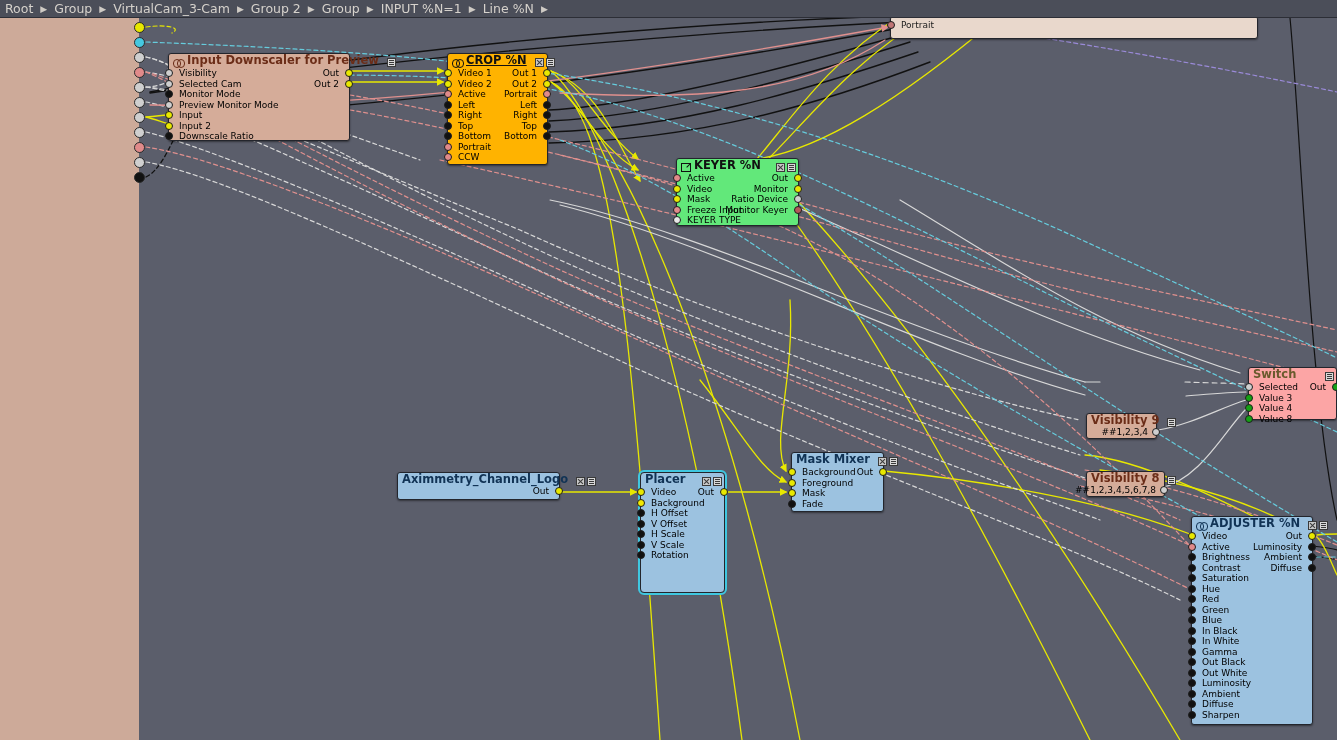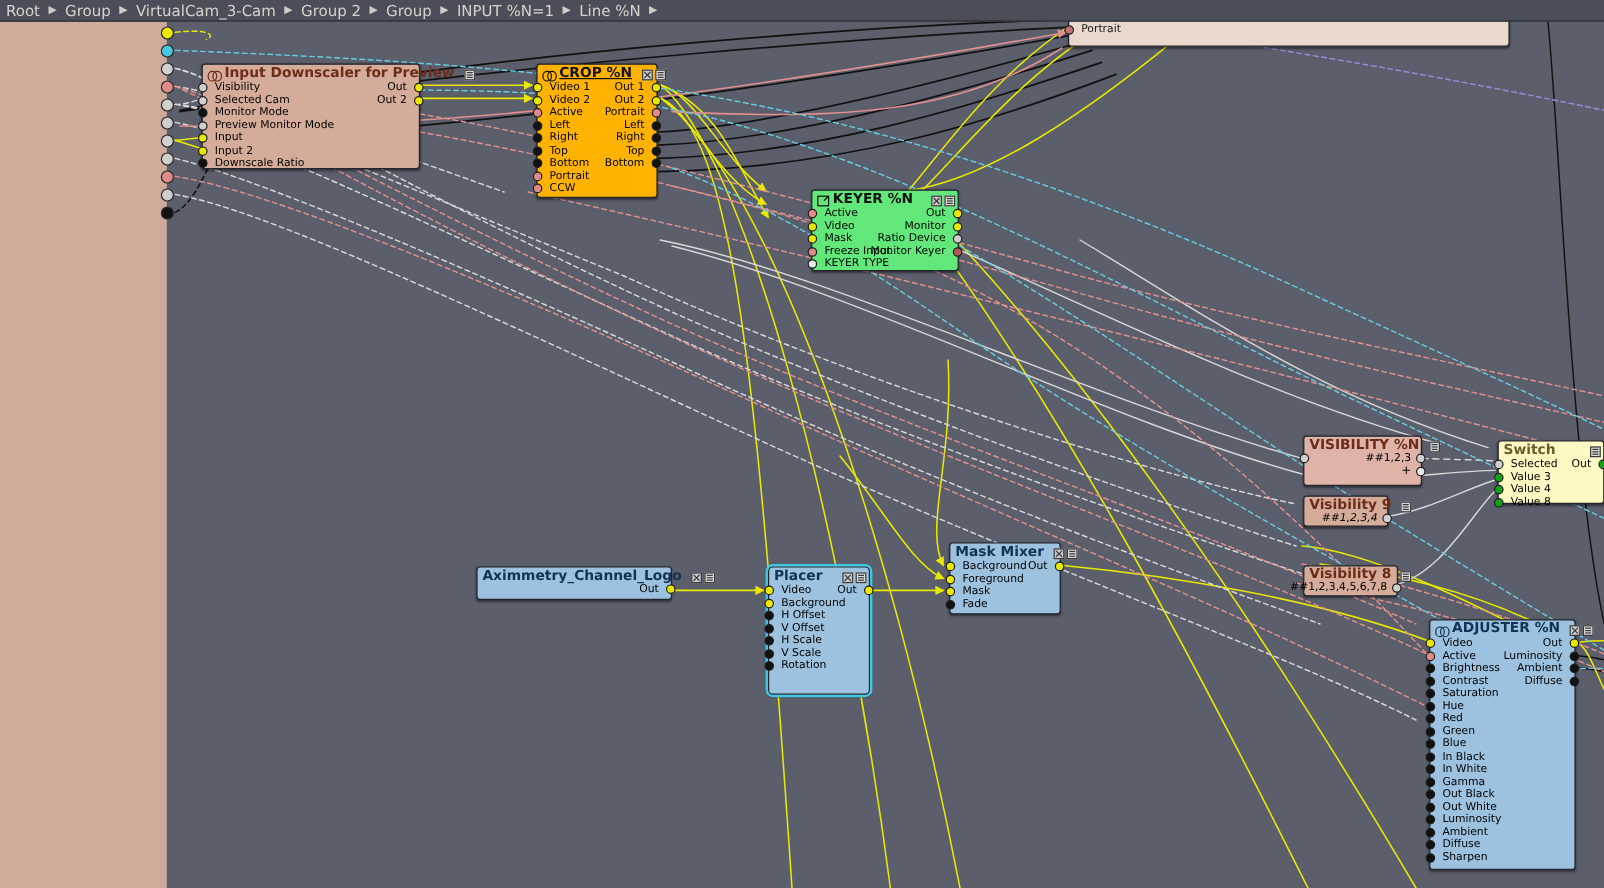--- a/index.html
+++ b/index.html
@@ -441,68 +441,50 @@
           <span class="plabel-r">Monitor Keyer</span>
           <span class="pin r" style="background:#b35a5a"></span>
         </div>
       <div class="prow">
           <span class="pin l" style="background:#e8e8e8"></span>
           <span class="plabel-l">KEYER TYPE</span>
         </div>
     </div>
   </div>
 
-  <div class="node" style="left:1086px; top:363px; width:99px; height:42px; background:#e0b3a8;">
-    <div class="node-title" style="color:#6b2d18;">
-      <span class="ttext">VISIBILITY %N</span>
-      <span class="spacer"></span>
-      <span class="t-btn icn-menu"></span>
-    </div>
-    <div class="node-body" style="padding-top:0;">
-      <div class="prow" style="height:11px;">
-        <span class="pin l" style="background:#cfcfcf"></span>
-        <span class="plabel-r" style="right:8px;">##1,2,3</span>
-        <span class="pin r" style="background:#cfcfcf"></span>
-      </div>
-      <div class="prow" style="height:11px;">
-        <span class="plabel-r" style="right:8px; font-size:10px;">+</span>
-        <span class="pin r" style="background:#e8e8e8"></span>
-      </div>
-    </div>
-  </div>
 
   <div class="node" style="left:1086px; top:413px; width:71px; height:26px; background:#d5ac99;">
     <div class="node-title" style="color:#6b2d18;">
       <span class="ttext">Visibility 9</span>
       <span class="spacer"></span>
       <span class="t-btn icn-menu"></span>
     </div>
     <div class="node-body" style="padding-top:0;">
       <div class="prow" style="height:11px;">
-        <span class="plabel-r" style="right:8px;font-style:italic;">##1,2,3,4</span>
+        <span class="plabel-r" style="right:8px;">##1,2,3,4</span>
         <span class="pin r" style="background:#cfcfcf"></span>
       </div>
     </div>
   </div>
 
   <div class="node" style="left:1086px; top:471px; width:79px; height:26px; background:#d5ac99;">
     <div class="node-title" style="color:#6b2d18;">
       <span class="ttext">Visibility 8</span>
       <span class="spacer"></span>
       <span class="t-btn icn-menu"></span>
     </div>
     <div class="node-body" style="padding-top:0;">
       <div class="prow" style="height:11px;">
         <span class="plabel-r" style="right:8px;">##1,2,3,4,5,6,7,8</span>
         <span class="pin r" style="background:#cfcfcf"></span>
       </div>
     </div>
   </div>
 
-  <div class="node" style="left:1248px; top:367px; width:89px; height:53px; background:#fef9c3;">
+  <div class="node" style="left:1248px; top:367px; width:89px; height:53px; background:#fca5a5;">
     <div class="node-title" style="color:#6b5a2d;">
       <span class="ttext">Switch</span>
       <span class="spacer"></span>
       <span class="t-btn icn-menu"></span>
     </div>
     <div class="node-body">
       <div class="prow">
           <span class="pin l" style="background:#cfcfcf"></span>
           <span class="plabel-l">Selected</span>
           <span class="plabel-r">Out</span>
@@ -623,21 +605,21 @@
       <span class="t-btn icn-menu"></span>
     </div>
     <div class="node-body" style="padding-top:0;">
       <div class="prow">
         <span class="plabel-r">Out</span>
         <span class="pin r" style="background:#e8e800"></span>
       </div>
     </div>
   </div>
 
-  <div class="node sel" style="left:640px; top:472px; width:85px; height:107px; background:#9cc2e0;">
+  <div class="node sel" style="left:640px; top:472px; width:85px; height:121px; background:#9cc2e0;">
     <div class="node-title" style="color:#113355;">
       <span class="ttext">Placer</span>
       <span class="spacer"></span>
       <span class="t-btn icn-close"></span>
       <span class="t-btn icn-menu"></span>
     </div>
     <div class="node-body">
       <div class="prow">
           <span class="pin l" style="background:#e8e800"></span>
           <span class="plabel-l">Video</span>

